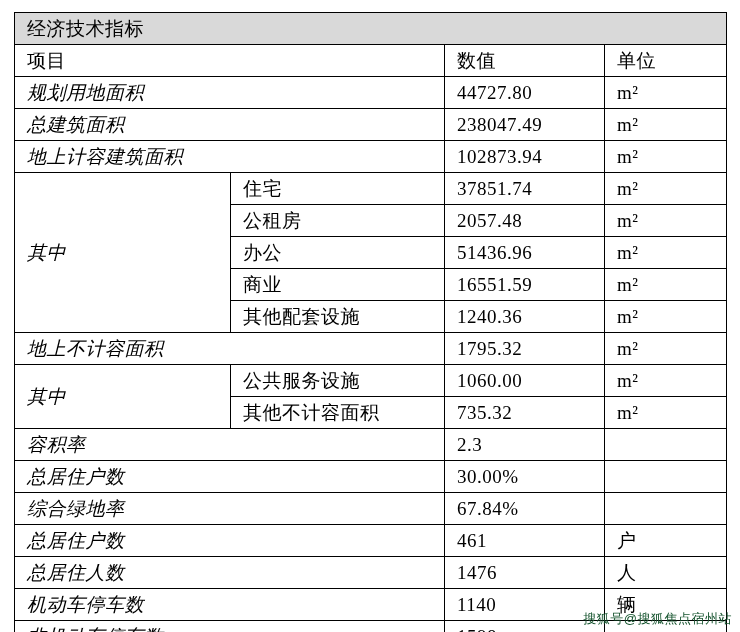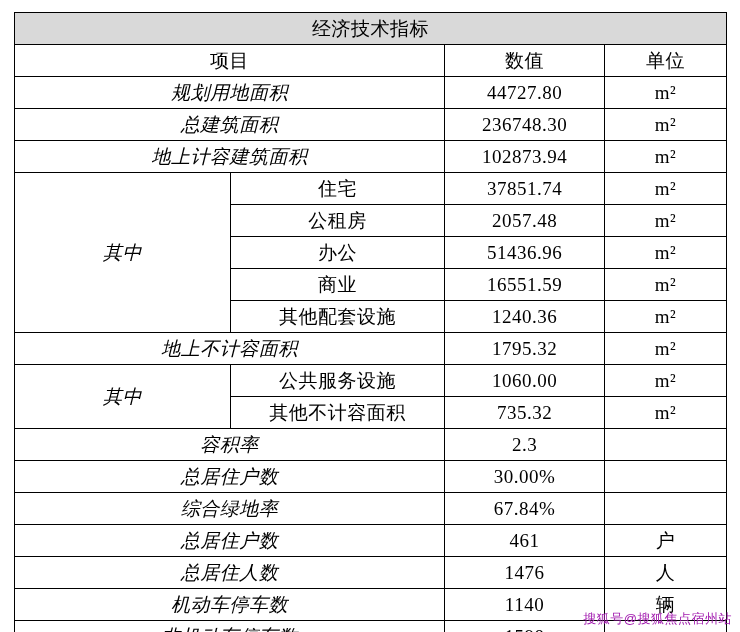--- a/index.html
+++ b/index.html
@@ -22,22 +22,22 @@
     width: 712px;
   }
   table.indicators {
     border-collapse: collapse;
     width: 712px;
     table-layout: fixed;
   }
   table.indicators td {
     border: 1px solid #000000;
     height: 31px;
-    padding: 0 18px;
-    text-align: center;
+    padding: 0 12px;
+    text-align: left;
     vertical-align: middle;
     font-size: 19px;
     letter-spacing: 0.5px;
   }
   .title-cell {
     background: #d9d9d9;
     font-size: 19px;
     font-weight: normal;
     height: 28px;
   }
@@ -55,21 +55,21 @@
   .group-label {
     font-size: 19px;
     font-style: italic;
   }
   .watermark {
     position: absolute;
     right: 8px;
     bottom: 4px;
     font-family: "Liberation Sans", sans-serif;
     font-size: 13px;
-    color: #a21caf;
+    color: #14532d;
     letter-spacing: 0.5px;
     white-space: nowrap;
   }
   col.c-label { width: 216px; }
   col.c-sublabel { width: 214px; }
   col.c-value { width: 160px; }
   col.c-unit { width: 122px; }
 </style>
 </head>
 <body>
@@ -92,21 +92,21 @@
         <td>单位</td>
       </tr>
 
       <tr>
         <td colspan="2" class="group-label">规划用地面积</td>
         <td class="num">44727.80</td>
         <td class="unit">m²</td>
       </tr>
       <tr>
         <td colspan="2" class="group-label">总建筑面积</td>
-        <td class="num">236748.30</td>
+        <td class="num">238047.49</td>
         <td class="unit">m²</td>
       </tr>
       <tr>
         <td colspan="2" class="group-label">地上计容建筑面积</td>
         <td class="num">102873.94</td>
         <td class="unit">m²</td>
       </tr>
 
       <tr>
         <td rowspan="5" class="group-label">其中</td>

